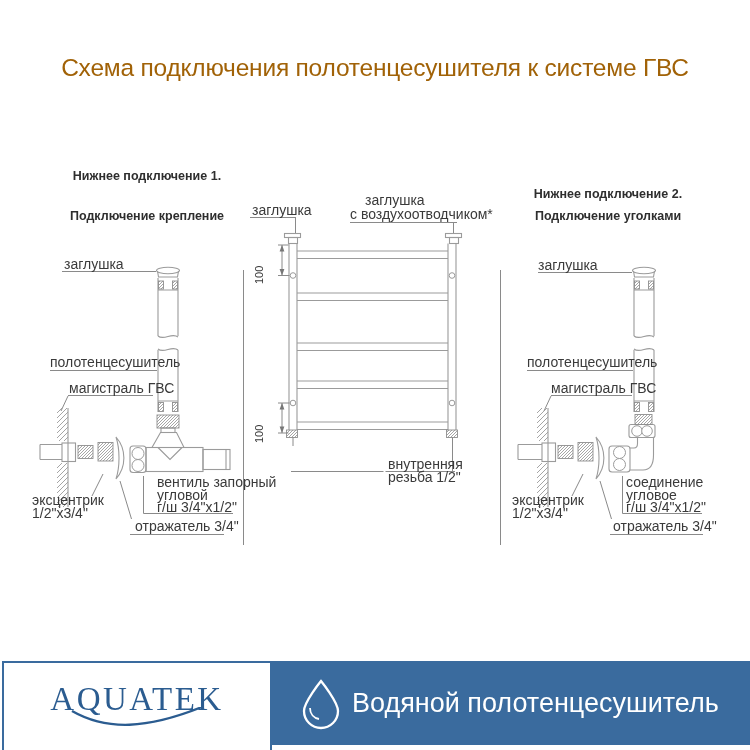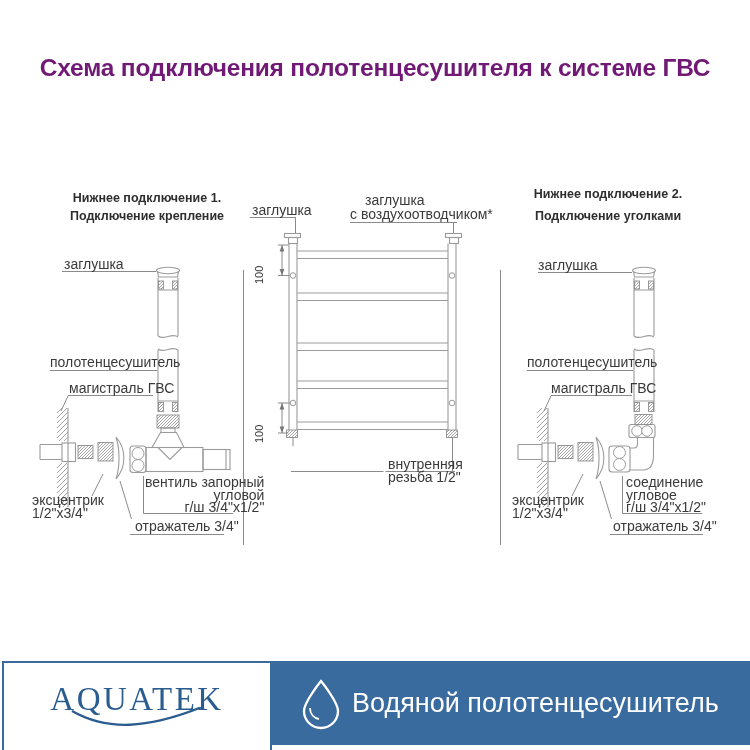--- a/index.html
+++ b/index.html
@@ -1,19 +1,19 @@
 <!DOCTYPE html>
 <html><head>
 <meta charset="utf-8">
 <style>
   html,body{margin:0;padding:0;background:#fff;}
   #page{position:relative;width:750px;height:750px;background:#fff;overflow:hidden;
         font-family:"Liberation Sans",sans-serif;}
   .title{position:absolute;left:0;top:54px;width:750px;text-align:center;
-         font-size:24.5px;font-weight:bold;color:#701a75;letter-spacing:-0.2px;}
+         font-size:24.5px;font-weight:normal;color:#a16207;letter-spacing:-0.2px;}
   .hdr{position:absolute;width:222px;text-align:center;font-size:12.5px;font-weight:bold;color:#2e2e2e;}
   .lbl{position:absolute;font-size:14px;line-height:12.5px;color:#3a3a3a;white-space:nowrap;}
   .dim{position:absolute;font-size:11px;color:#3a3a3a;transform:rotate(-90deg);
        transform-origin:0 100%;white-space:nowrap;}
   svg.canvas{position:absolute;left:0;top:0;width:750px;height:750px;}
   .ln{fill:none;stroke:#9b9b9b;stroke-width:1.1;}
   .ld{fill:none;stroke:#8a8a8a;stroke-width:1;}
   .hS{fill:url(#hS);stroke:#8f8f8f;stroke-width:0.9;}
   .wh{fill:url(#hL);stroke:none;}
   .arr{fill:#777;stroke:none;}
@@ -167,30 +167,30 @@
         <path class="ln" d="M630,470 H643 Q653.5,470 653.5,455 V437.5"></path>
         <path class="ln" d="M630,448 H634 Q637.5,448 637.5,443.5 V437.5"></path>
         <rect class="ln" x="629" y="424.5" width="26" height="13" rx="2"></rect>
         <circle class="crc" cx="637" cy="431" r="5.3"></circle>
         <circle class="crc" cx="647" cy="431" r="5.3"></circle>
         <rect class="hS" x="635" y="414.5" width="17" height="10"></rect>
       </g>
     </g>
   </svg>
 
-  <div class="hdr" style="left:36px;top:191px;">Нижнее подключение 1.</div>
+  <div class="hdr" style="left:36px;top:169px;">Нижнее подключение 1.</div>
   <div class="hdr" style="left:36px;top:209px;">Подключение крепление</div>
   <div class="lbl" style="left:64px;top:258px;">заглушка</div>
   <div class="lbl" style="left:50px;top:356px;">полотенцесушитель</div>
   <div class="lbl" style="left:69px;top:382px;">магистраль ГВС</div>
   <div class="lbl" style="left:32px;top:494px;">
     <div>эксцентрик</div>
     <div>1/2"x3/4"</div>
   </div>
-  <div class="lbl" style="left:145px;top:476px;text-align:right;">
+  <div class="lbl" style="left:157px;top:476px;">
     <div>вентиль запорный</div>
     <div>угловой</div>
     <div>г/ш 3/4"x1/2"</div>
   </div>
   <div class="lbl" style="left:135px;top:520px;">отражатель 3/4"</div>
 
   <div class="lbl" style="left:252px;top:204px;">заглушка</div>
   <div class="lbl" style="left:365px;top:194px;">заглушка</div>
   <div class="lbl" style="left:350px;top:208px;">с воздухоотводчиком*</div>
   <div class="dim" style="left:265px;top:272px;">100</div>

